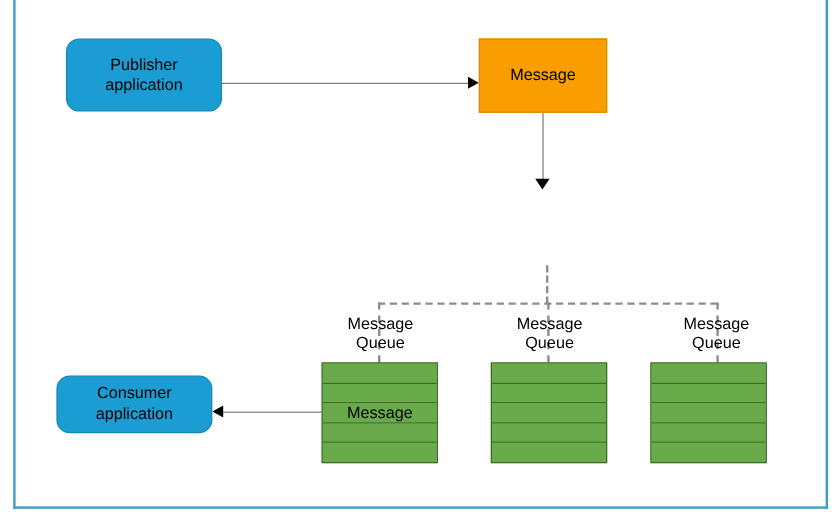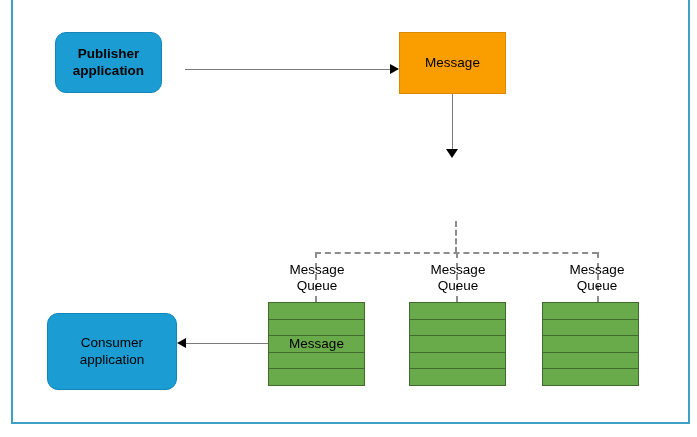--- a/index.html
+++ b/index.html
@@ -45,24 +45,24 @@
   }
   .node-orange {
     background: #fa9e00;
     border: 1px solid #d98a00;
   }
   .node-green {
     background: #69ab4b;
     border: 1px solid #4f8837;
   }
 
-  #publisher-app { left: 55px;  top: 32px;  width: 107px; height: 61px; font-weight: bold; }
+  #publisher-app { left: 55px;  top: 32px;  width: 130px; height: 61px; }
   #message-box   { left: 399px; top: 32px;  width: 107px; height: 62px; }
   #exchange-box  { left: 397px; top: 159px; width: 110px; height: 62px; }
-  #consumer-app  { left: 47px;  top: 313px; width: 130px; height: 77px; }
+  #consumer-app  { left: 47px;  top: 313px; width: 130px; height: 48px; }
 
   
   .line {
     position: absolute;
     background: #7a7a7a;
   }
   .line-h { height: 1px; }
   .line-v { width: 1px; }
 
   

